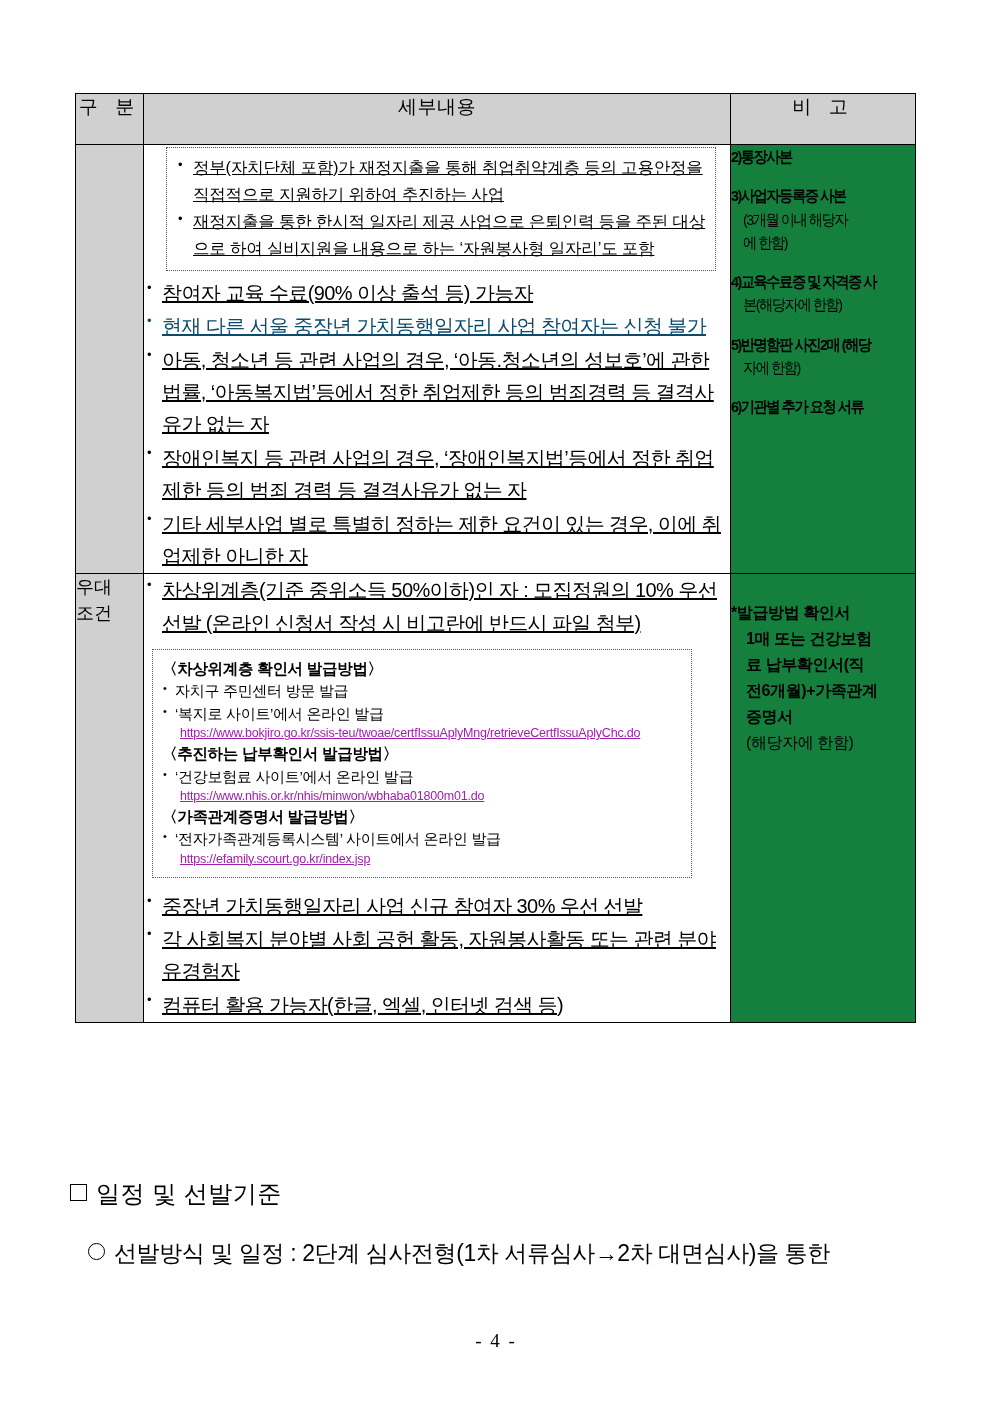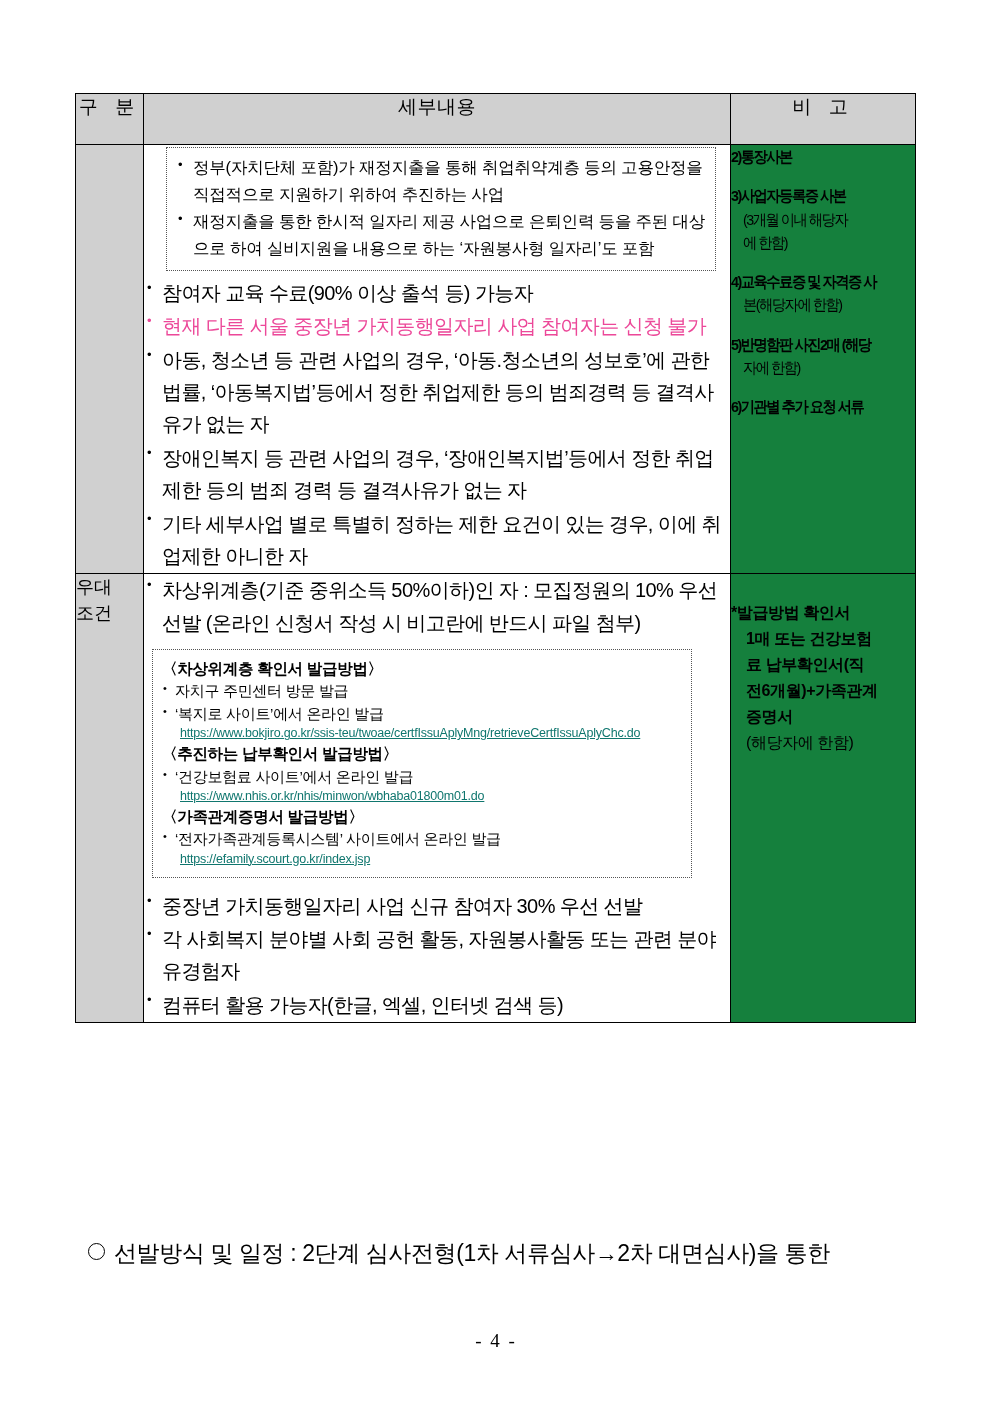--- a/index.html
+++ b/index.html
@@ -91,40 +91,41 @@
   
   ul.blist {
     list-style: none;
     margin: 0;
     padding: 0;
   }
   ul.blist > li {
     position: relative;
     padding-left: 18px;
     margin: 0 0 1px 0;
+    text-decoration: underline;
   }
   ul.blist > li::before {
     content: "\2022";
     position: absolute;
     left: 3px;
     top: 0;
     font-size: 13px;
     line-height: inherit;
   }
 
   
   .main-list > li {
     font-size: 20px;
     line-height: 1.62;
     letter-spacing: -0.6px;
     padding-left: 19px;
     margin-bottom: 2px;
   }
   .main-list > li::before { font-size: 15px; left: 3px; }
-  .blue { color: #ec4899; }
+  .blue { color: #0c4a6e; }
 
   
   .method-box {
     border: 1.3px dotted #555555;
     padding: 7px 9px 9px 9px;
     margin: 10px 38px 12px 8px;
   }
   .mb-head {
     font-size: 15.5px;
     font-weight: 700;
@@ -141,21 +142,21 @@
   .mb-item::before {
     content: "\2022";
     position: absolute;
     left: 1px;
     top: 0;
     font-size: 11px;
   }
   .mb-url {
     display: block;
     font-size: 12.5px;
-    color: #0f766e;
+    color: #a21caf;
     text-decoration: underline;
     word-break: break-all;
     line-height: 1.35;
     margin-left: 18px;
     letter-spacing: -0.2px;
   }
 
   
   .bigo-block { margin-bottom: 16px; }
   .bigo-line {
@@ -347,20 +348,23 @@
             <span class="bigo2-line ind">전6개월)+가족관계</span>
             <span class="bigo2-line ind">증명서</span>
             <span class="bigo2-line ind plain">(해당자에 한함)</span>
           </div>
         </td>
       </tr>
 
     </tbody>
   </table>
 
+  <div class="section-head">
+    <span class="sq-icon"></span><span>일정 및 선발기준</span>
+  </div>
 
   <div class="sub-line">
     <span class="circ-icon"></span><span>선발방식 및 일정 : 2단계 심사전형(1차 서류심사→2차 대면심사)을 통한</span>
   </div>
 
   <div class="footer">- 4 -</div>
 
 </div>
 
 </body></html>

